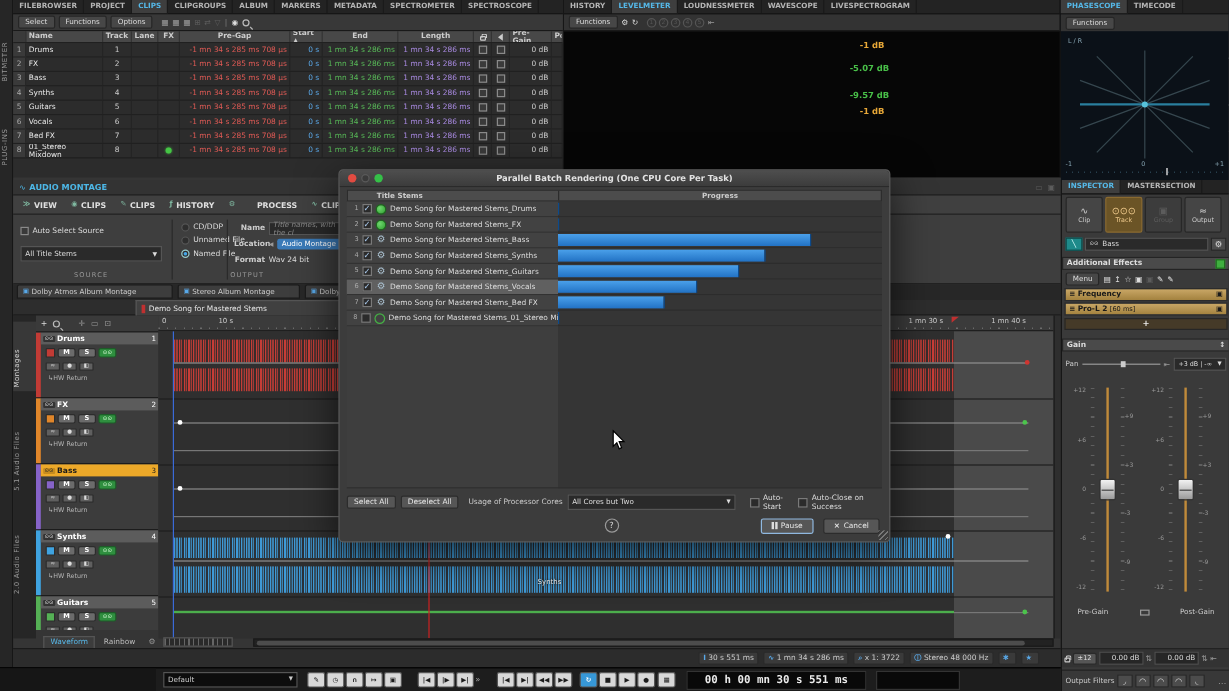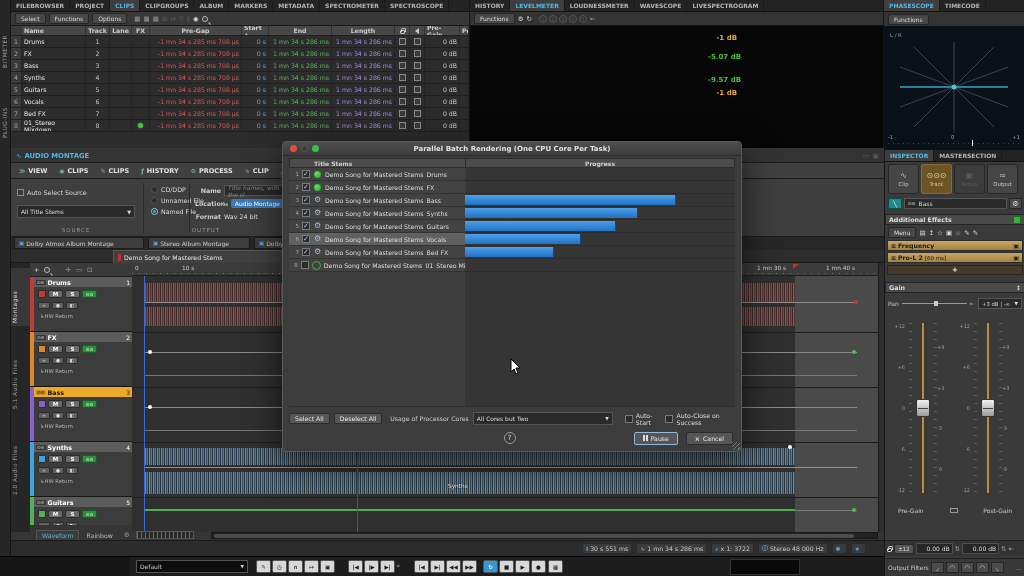--- a/index.html
+++ b/index.html
@@ -469,21 +469,21 @@
       <span style="display:flex;align-items:center;gap:3px;font-weight:bold;font-size:6.5px;color:#e0e0e0">
         <i style="color:#7fb8a0;font-size:6px">✎</i>
         <span>CLIPS</span>
       </span>
 
       <span style="display:flex;align-items:center;gap:3px;font-weight:bold;font-size:6.5px;color:#e0e0e0">
         <i style="color:#7fb8a0;font-size:6px">ƒ</i>
         <span>HISTORY</span>
       </span>
 
-      <span style="display:flex;align-items:center;gap:3px;font-weight:bold;font-size:6.5px;color:#e0e0e0">
+      <span style="display:flex;align-items:center;gap:18px;font-weight:bold;font-size:6.5px;color:#e0e0e0">
         <i style="color:#7fb8a0;font-size:6px">⚙</i>
         <span>PROCESS</span>
       </span>
 
       <span style="display:flex;align-items:center;gap:3px;font-weight:bold;font-size:6.5px;color:#e0e0e0">
         <i style="color:#7fb8a0;font-size:6px">∿</i>
         <span>CLIP</span>
       </span>
 
       <span style="display:flex;align-items:center;gap:3px;font-weight:bold;font-size:6.5px;color:#e0e0e0">
@@ -954,20 +954,23 @@
       <span class="tpbtn">◀◀</span>
       <span class="tpbtn">▶▶</span>
     </span>
   <span class="tgroup abs" style="left:477px">
     <span class="tpbtn blue">↻</span>
     <span class="tpbtn">■</span>
     <span class="tpbtn">▶</span>
     <span class="tpbtn">●</span>
   </span>
   <span class="tpbtn abs" style="left:548px;top:3px">▦</span>
+  <span class="abs" style="left:572px;top:2px;width:150px;height:16px;background:#090909;border:1px solid #333;display:flex;align-items:center;justify-content:center;font-family:'DejaVu Sans Mono',monospace;font-size:9px;font-weight:bold;color:#ececec;white-space:nowrap">
+      <span>00 h 00 mn 30 s 551 ms</span>
+    </span>
   <span class="abs" style="left:730px;top:2px;width:70px;height:16px;background:#090909;border:1px solid #333"></span>
 </div>
 
 <div class="abs" id="dialog">
   <div class="dtitle">
     <span class="lights">
       <i class="light" style="background:#e24b41"></i>
       <i class="light" style="background:#3a3a3a;border:1px solid #5a5a5a"></i>
       <i class="light" style="background:#35c048"></i>
     </span>

